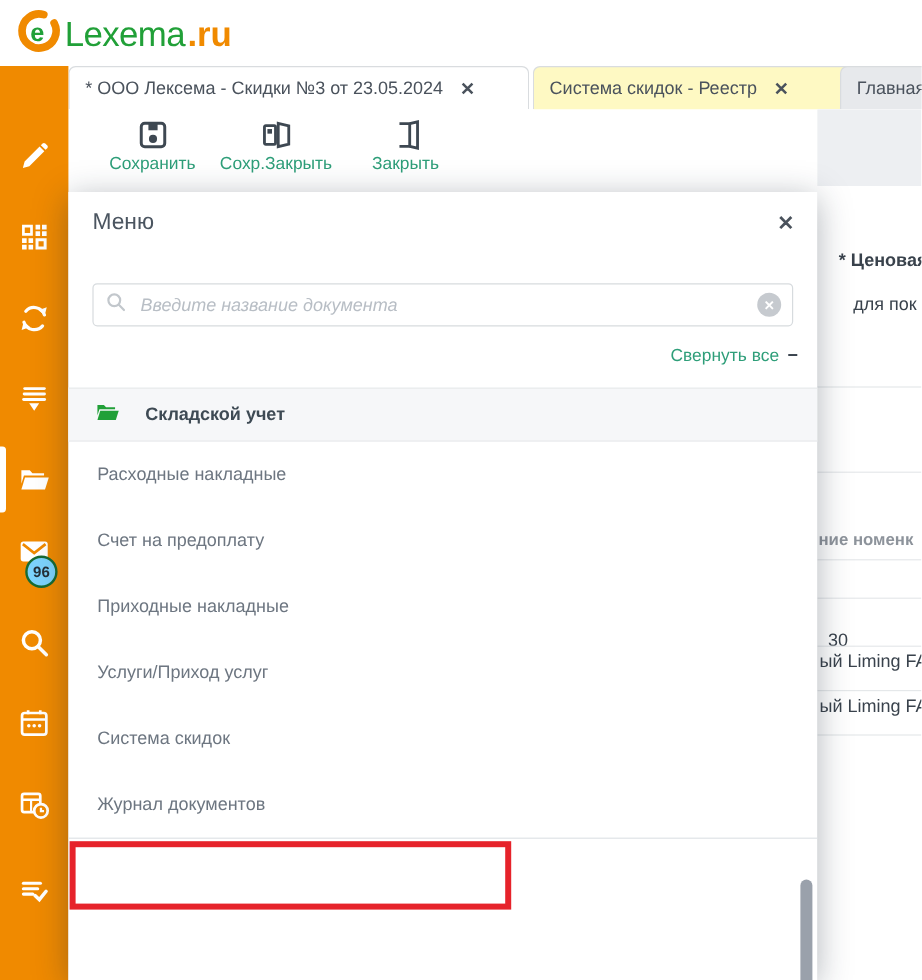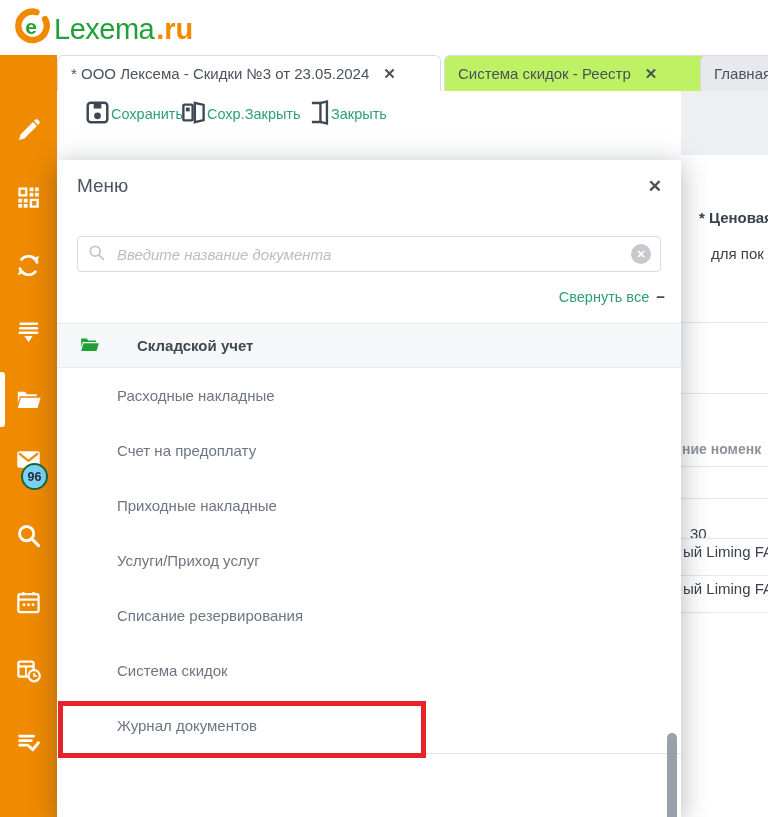--- a/index.html
+++ b/index.html
@@ -19,25 +19,25 @@
   #mail-badge{position:absolute;left:21px;top:408px;width:27px;height:27px;border-radius:50%;
       background:#7dd3fc;border:2px solid #176b33;box-sizing:border-box;display:flex;align-items:center;
       justify-content:center;font-size:12.5px;font-weight:700;color:#253038;z-index:2}
 
   
   .tab{position:absolute;top:55px;height:36px;box-sizing:border-box;border:1px solid #d9dcdf;border-bottom:none;
        border-radius:6px 6px 0 0;display:flex;align-items:center;padding:0 13px;font-size:15px;color:#4a525c;
        cursor:pointer;white-space:nowrap;overflow:hidden}
   .tab .x{margin-left:14px;font-size:15px;font-weight:700;color:#4a525c;cursor:pointer}
   #tab1{left:57px;width:384px;background:#fff;z-index:3}
-  #tab2{left:444px;width:278px;background:#bef264}
+  #tab2{left:444px;width:278px;background:#fef9c3}
   #tab3{left:700px;width:120px;background:#e7e9ec}
 
   
-  .tbtn{position:absolute;top:99px;display:flex;flex-direction:row;align-items:center;cursor:pointer}
+  .tbtn{position:absolute;top:99px;display:flex;flex-direction:column;align-items:center;cursor:pointer}
   .tbtn svg{width:27px;height:27px;display:block}
   .tbtn .lbl{margin-top:3px;font-size:14.5px;color:#2e9e79}
   #btn-save{left:84px;width:86px}
   #btn-saveclose{left:180px;width:100px}
   #btn-close{left:304px;width:68px}
 
   
   #fragment{position:absolute;left:681px;top:91px;width:87px;height:726px;background:#fff;overflow:hidden;z-index:1}
   #frag-grayband{position:absolute;left:0;top:0;width:87px;height:64px;background:#edeff2}
   .fline{position:absolute;left:0;width:87px;height:1px;background:#e5e8ea}
@@ -55,24 +55,24 @@
   #msearch input{border:none;outline:none;flex:1;font-size:15px;font-style:italic;color:#58606a;
                  font-family:"Liberation Sans",sans-serif;background:transparent}
   #msearch input::placeholder{color:#b8bec5;font-style:italic}
   #m-clear{width:20px;height:20px;border-radius:50%;background:#c6cacf;color:#fff;font-size:11px;font-weight:700;
            display:flex;align-items:center;justify-content:center;cursor:pointer;flex:0 0 auto}
   #mcollapse{position:absolute;top:128px;right:16px;display:flex;align-items:center;gap:7px;font-size:14.5px;
              color:#2e9e79;cursor:pointer}
   #mcollapse .minus{color:#3a444e;font-weight:700;font-size:15px}
   #msection{position:absolute;left:0;top:163px;width:100%;height:45px;background:#f6f7f9;box-sizing:border-box;
             border-top:1px solid #e8eaec;border-bottom:1px solid #e8eaec;display:flex;align-items:center;
-            padding-left:22px;gap:37px;font-size:15px;font-weight:700;color:#3e4a54;cursor:pointer}
+            padding-left:22px;gap:21px;font-size:15px;font-weight:700;color:#3e4a54;cursor:pointer}
   #msection svg{width:21px;height:21px}
   #mitems{position:absolute;left:0;top:208px;width:100%}
-  .mitem{height:55px;display:flex;align-items:center;padding-left:60px;font-size:15px;color:#6d7681;cursor:pointer}
+  .mitem{height:55px;display:flex;align-items:center;padding-left:24px;font-size:15px;color:#6d7681;cursor:pointer}
   .mitem:last-child{border-bottom:1px solid #dfe3e6}
   #red-box{position:absolute;left:1px;top:541px;width:368px;height:57px;border:5px solid #e6232b;
            box-sizing:border-box;pointer-events:none;z-index:5}
   #mscroll{position:absolute;left:610px;top:573px;width:10px;height:120px;background:#9aa1ab;border-radius:6px;cursor:pointer}
 </style>
 </head>
 <body>
 
 <div id="logo">
   <span>
@@ -249,20 +249,19 @@
         </svg>
     </span>
     <span>Складской учет</span>
   </div>
 
   <div id="mitems">
     <div class="mitem">Расходные накладные</div>
     <div class="mitem">Счет на предоплату</div>
     <div class="mitem">Приходные накладные</div>
     <div class="mitem">Услуги/Приход услуг</div>
-    <div class="mitem">Списание резервирования</div>
     <div class="mitem">Система скидок</div>
     <div class="mitem">Журнал документов</div>
   </div>
 
   <div id="red-box"></div>
   <div id="mscroll"></div>
 </div>
 
 </body></html>

